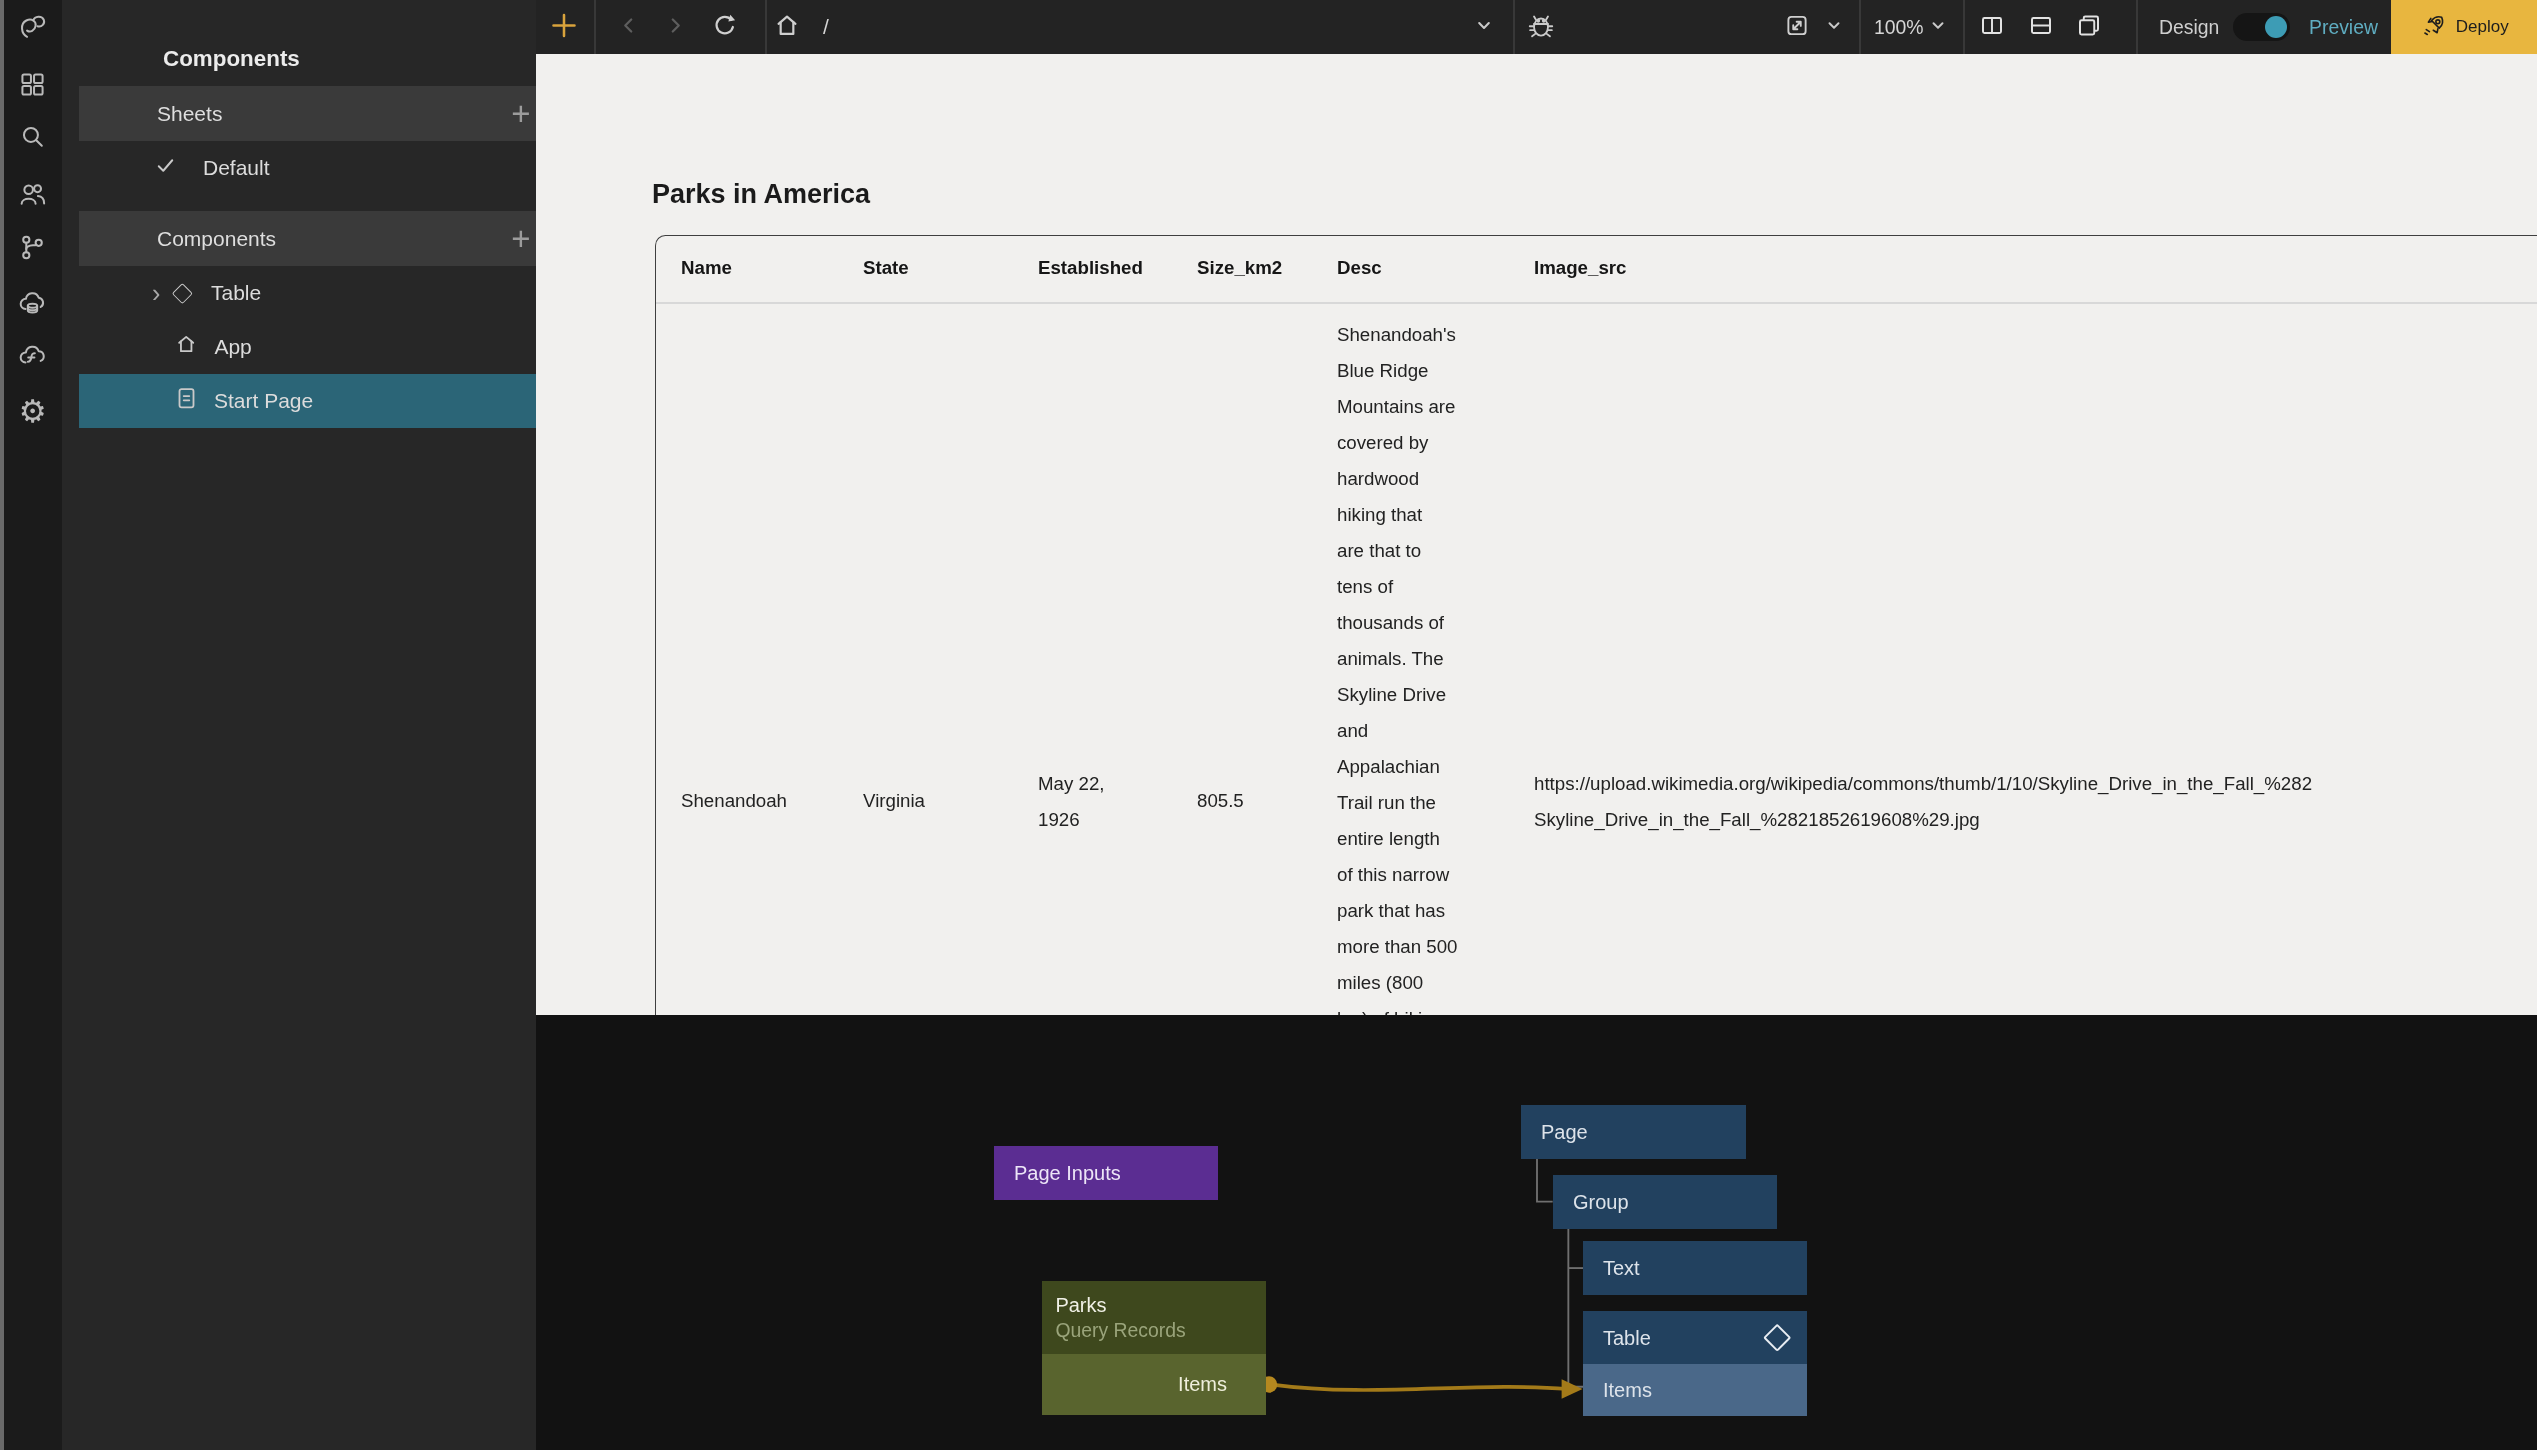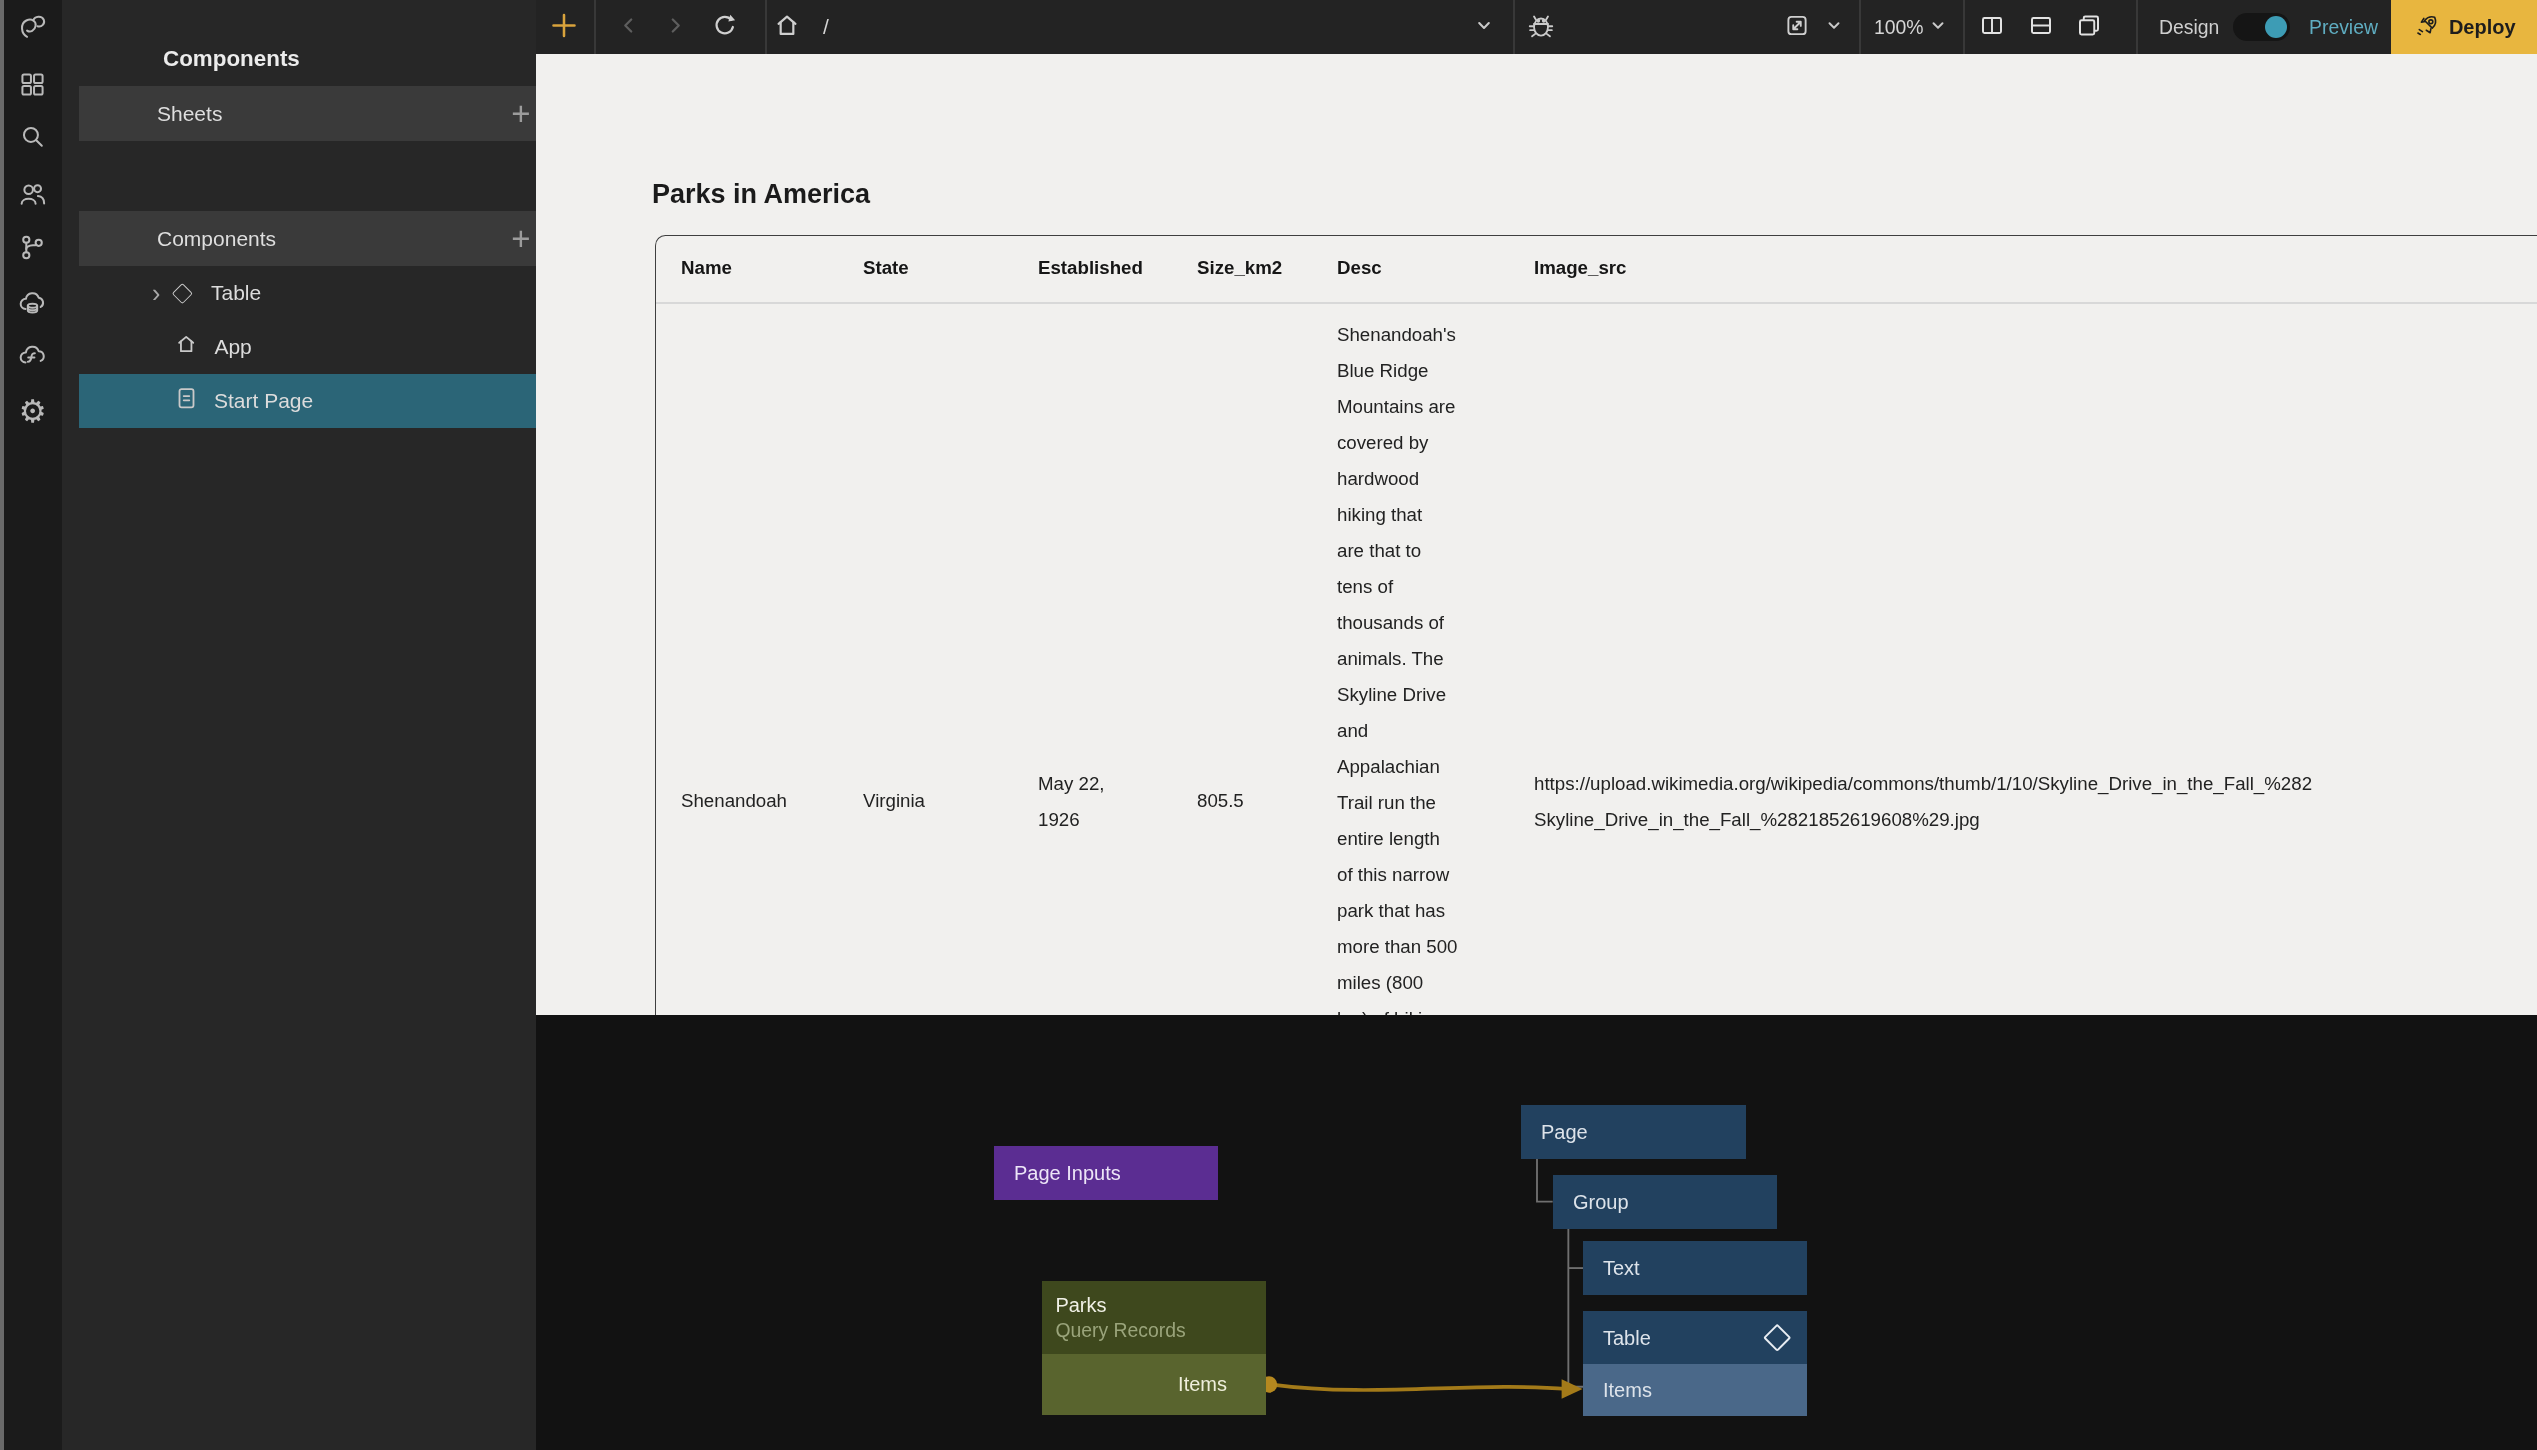--- a/index.html
+++ b/index.html
@@ -29,21 +29,21 @@
 
   
   .toolbar{position:absolute;left:536px;top:0;width:2002px;height:54px;background:#232323;}
   .tb{position:absolute;top:27px;transform:translate(-50%,-50%);}
   .tbl{position:absolute;top:27px;transform:translateY(-50%);}
   .tbdiv{position:absolute;top:0;height:54px;width:1.5px;background:#383838;}
   .tbtxt{font-size:19.4px;color:#d6d6d6;}
   .toolbar svg{stroke-linecap:round;stroke-linejoin:round;}
   .deploy{position:absolute;left:1855px;top:0;width:147px;height:54px;background:#e8b63f;
           display:flex;align-items:center;justify-content:center;gap:7.5px;
-          font-size:20px;font-weight:700;color:#1d1d1d;cursor:pointer;}
+          font-size:17px;font-weight:400;color:#1d1d1d;cursor:pointer;}
   .toggle{position:absolute;left:1697px;top:12.7px;width:57px;height:28px;background:#151515;
           border-radius:14px;}
   .knob{position:absolute;right:3px;top:3px;width:22.4px;height:22.4px;border-radius:50%;background:#3d9cb5;}
 
   
   .canvas{position:absolute;left:536px;top:54px;width:2002px;height:1195px;background:#f1f0ee;
           overflow:hidden;color:#1b1b1b;}
   .pheading{position:absolute;left:116px;top:124px;font-size:27px;font-weight:700;line-height:33px;}
   .tframe{position:absolute;left:119px;top:181px;width:2463px;height:780px;
           border-left:1.5px solid #3f3f3f;border-top:1.5px solid #3f3f3f;border-top-left-radius:10.4px;}
@@ -130,20 +130,28 @@
   </div>
 
   <div class="sidebar">
     <div class="srow stitle">Components</div>
 
     <div class="srow shead" style="top:54px">
       <span>Sheets</span>
       <span class="plus">+</span>
     </div>
 
+    <div class="srow sitem" style="top:109px">
+      <span class="sideicon" style="margin-left:76px">
+        <svg width="21" height="21" viewBox="0 0 28 28">
+            <polyline points="5,15 11,21 23,7"></polyline>
+          </svg>
+      </span>
+      <span style="margin-left:27px">Default</span>
+    </div>
 
     <div class="srow shead" style="top:179px">
       <span>Components</span>
       <span class="plus">+</span>
     </div>
 
     <div class="srow sitem" style="top:234px">
       <span class="chev-r" style="margin-left:73px">›</span>
       <span class="diamond" style="margin-left:15px"></span>
       <span style="margin-left:21px">Table</span>

